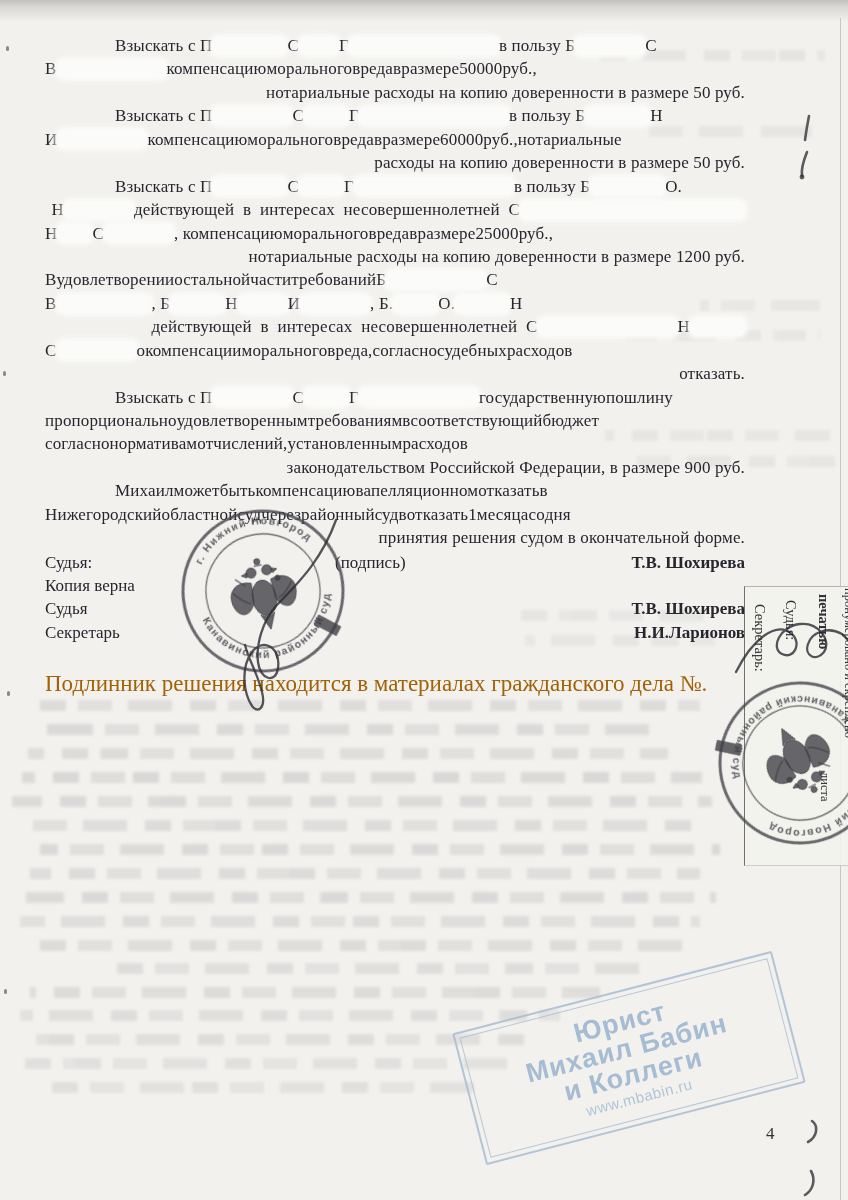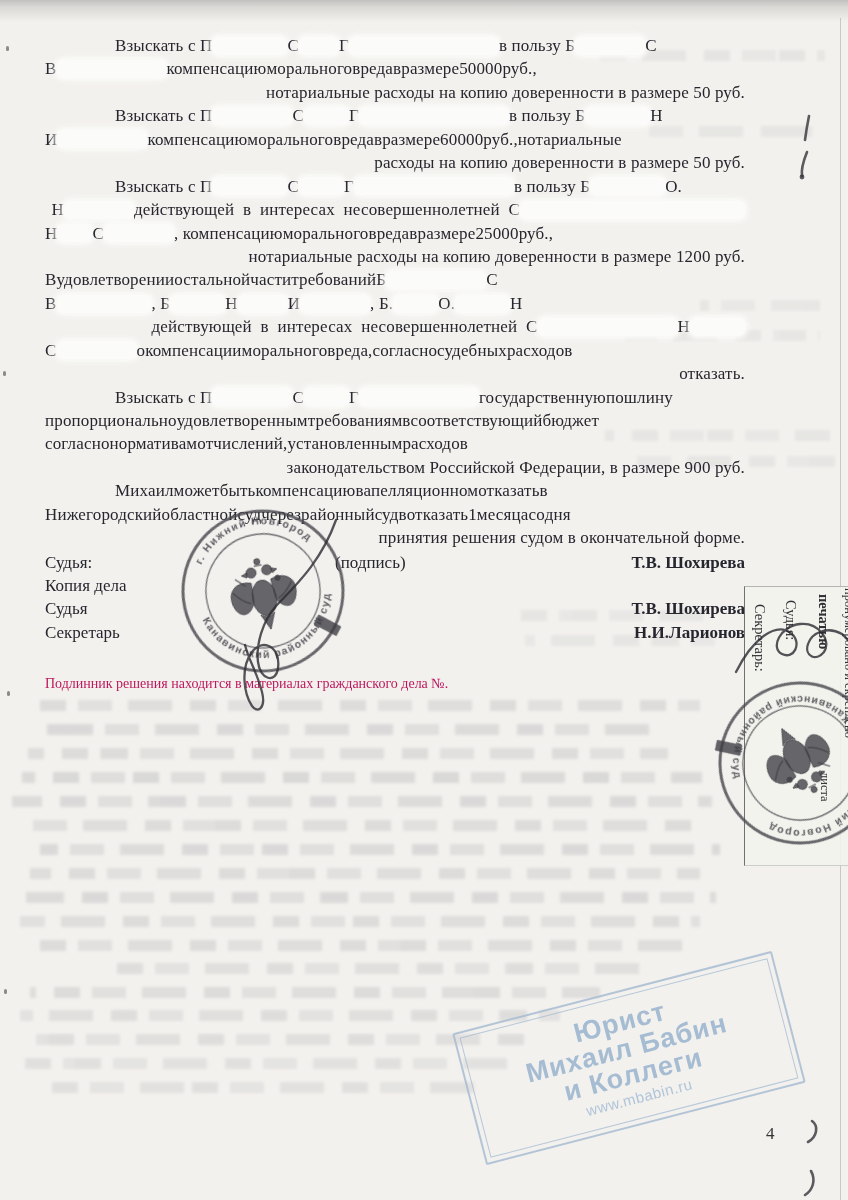--- a/index.html
+++ b/index.html
@@ -21,21 +21,21 @@
   .redact{display:inline-block;background:#fbfbf9;border-radius:7px;height:18px;align-self:center;
         box-shadow:0 0 5px 3px rgba(251,251,249,.95);}
 
   
   #sig-block{position:absolute;left:45px;top:551px;width:700px;z-index:3;
         color:#26262e;font-size:17px;filter:blur(.28px);}
   .sig-row{position:relative;height:23.2px;line-height:23.2px;white-space:pre;}
   .sg-m{position:absolute;left:290px;}
   .sg-r{position:absolute;right:0;font-weight:bold;}
   #originals-note{position:absolute;left:45px;top:672px;width:700px;z-index:3;
-        color:#be185d;font-size:14px;line-height:23px;filter:blur(.3px);}
+        color:#a16207;font-size:23px;line-height:23px;filter:blur(.3px);}
 
   
   .bleed{position:absolute;height:11px;z-index:1;filter:blur(1.7px);
         background:repeating-linear-gradient(90deg,
           rgba(100,100,108,.30) 0 26px, rgba(100,100,108,0) 26px 38px,
           rgba(100,100,108,.24) 38px 72px, rgba(100,100,108,0) 72px 88px,
           rgba(100,100,108,.28) 88px 132px, rgba(100,100,108,0) 132px 150px);}
 
   
   #binding-flap{position:absolute;left:744px;top:586px;width:104px;height:278px;z-index:4;
@@ -265,21 +265,21 @@
         <span class="tok">со</span>
         <span class="tok">дня</span>
       </div>
       <div class="doc-line ll">
         <span class="tok">принятия решения судом в окончательной форме.</span>
       </div>
     </div>
 
   <div id="sig-block">
       <div class="sig-row"><span>Судья:</span><span class="sg-m">(подпись)</span><span class="sg-r">Т.В. Шохирева</span></div>
-      <div class="sig-row"><span>Копия дела</span></div>
+      <div class="sig-row"><span>Копия верна</span></div>
       <div class="sig-row"><span>Судья</span><span class="sg-r">Т.В. Шохирева</span></div>
       <div class="sig-row"><span>Секретарь</span><span class="sg-r">Н.И.Ларионов</span></div>
     </div>
 
   <div id="originals-note">Подлинник решения находится в материалах гражданского дела №.</div>
 
   <div id="bleed-wrap">
       <div class="bleed" style="top: 700px; left: 40px; width: 660px; opacity: 0.5; background-position: 0px 0px;"></div>
       <div class="bleed" style="top: 724px; left: 30px; width: 620px; opacity: 0.55; background-position: 37px 0px;"></div>
       <div class="bleed" style="top: 748px; left: 28px; width: 640px; opacity: 0.5; background-position: 74px 0px;"></div>

